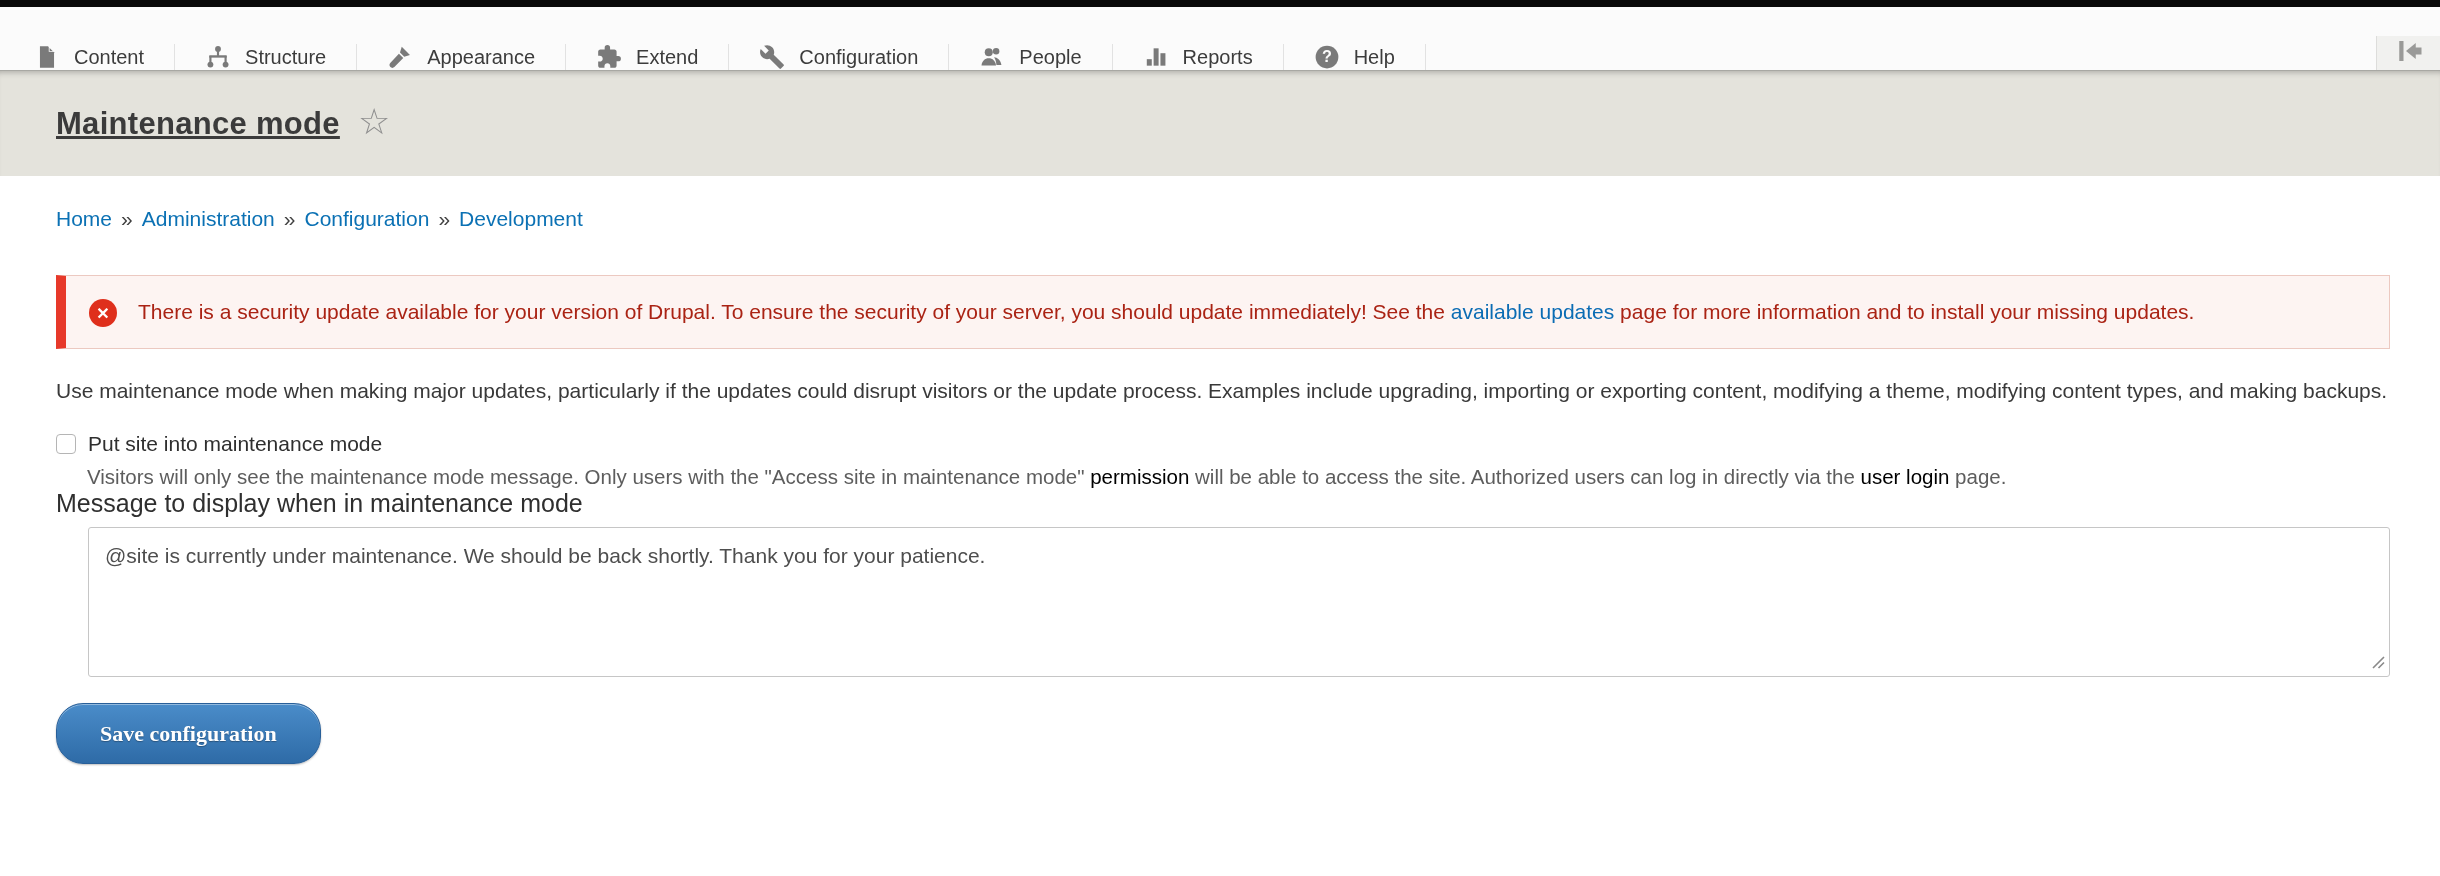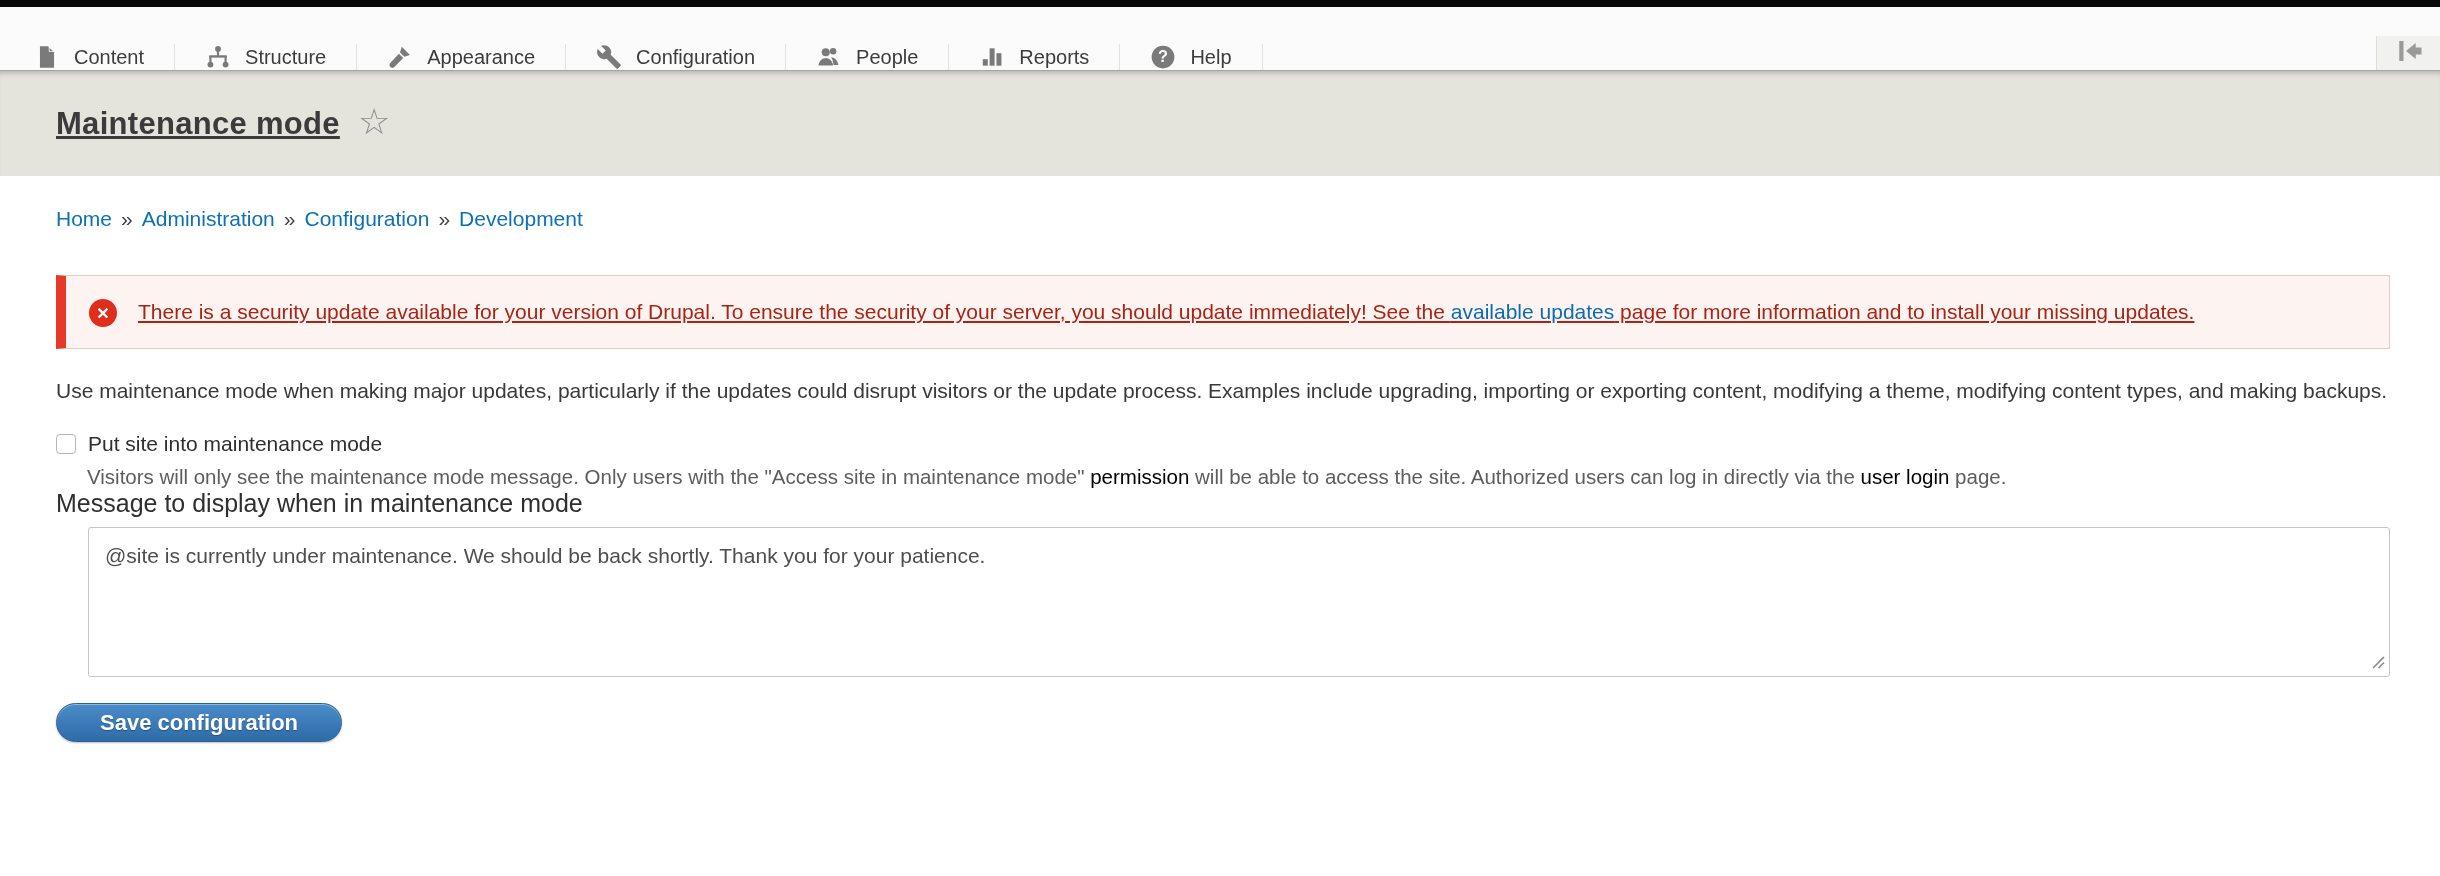--- a/index.html
+++ b/index.html
@@ -35,45 +35,45 @@
   .breadcrumb { margin-top:31px; font-size:21px; }
   .breadcrumb a { color:#0b71b4; text-decoration:none; cursor:pointer; }
   .breadcrumb .sep { color:#404040; margin:0 9px; }
 
   .error-box { margin-top:44px; background:#fdf4f2; border:1px solid #ecc9c1;
     border-left:10px solid #e7392a; display:flex; align-items:flex-start;
     padding:19px 40px 19px 0; }
   .err-icon { flex:0 0 auto; width:28px; height:28px; border-radius:50%;
     background:#df2f1c; color:#fff; display:flex; align-items:center; justify-content:center;
     font-size:16px; font-weight:bold; margin:4px 21px 0 23px; }
-  .error-text { font-size:21px; line-height:34px; color:#aa2314;text-decoration:underline; }
+  .error-text { font-size:21px; line-height:34px; color:#aa2314; }
   .error-text a { color:#0b6cb4; text-decoration:none; cursor:pointer; }
 
   .intro { margin-top:25px; font-size:21px; line-height:33px; color:#393939; }
 
   .checkbox-row { margin-top:25px; display:flex; align-items:center; gap:12px; }
   .checkbox-row input { appearance:none; -webkit-appearance:none; width:20px; height:20px;
     border:1px solid #b5b5b5; border-radius:4px; background:#fff; cursor:pointer; }
   .checkbox-row label { font-size:21px; color:#2f2f2f; cursor:pointer; }
 
   .checkbox-desc { margin-top:9px; margin-left:31px; font-size:20.5px; color:#5d5d5d; }
   .checkbox-desc a { color:#000000; text-decoration:none; cursor:pointer; }
 
   .field-label { display:block; font-size:25px; font-weight:normal; color:#2f2f2f; }
 
   .textarea-wrap { position:relative; margin-top:9px;padding-left:32px; }
   .textarea-wrap textarea { width:100%; height:150px; border:1px solid #c6c6c6; border-radius:3px;
     background:#fff; resize:none; padding:13px 16px; font-family:"Liberation Sans", sans-serif;
     font-size:21px; color:#4e4e4e; line-height:30px; outline:none; }
   .resize-handle { position:absolute; right:4px; bottom:7px; cursor:nwse-resize; }
 
-  .save-btn { margin-top:22px; height:39px; padding:0 43px; border-radius:27px;
+  .save-btn { margin-top:22px; height:61px; padding:0 43px; border-radius:27px;
     background:linear-gradient(#4a8cc9, #2e6ba7); border:1px solid #285f99;
     box-shadow:inset 0 1px 0 rgba(255,255,255,.4), 0 1px 2px rgba(0,0,0,.25);
-    color:#fff; font-family:Liberation Sans, sans-serif; font-size:22px; font-weight:bold;
+    color:#fff; font-family:Liberation Serif, serif; font-size:22px; font-weight:bold;
     text-shadow:0 1px 1px rgba(0,0,0,.3); cursor:pointer; }
 </style>
 </head>
 <body>
 
 <div class="top-strip"></div>
 
 <nav class="toolbar">
   <div class="toolbar-items">
 
@@ -106,20 +106,28 @@
     <a class="tb-item">
       <span class="tb-icon">
         <svg viewBox="0 0 24 24" fill="#7a7a7a">
             <path d="M13.6 2.6l7.6 7.6-5.3 1.6-3.9-3.9z"></path>
             <path d="M11 8.9l4 4-8.2 8.4c-1 1-2.7 1-3.7 0s-1.1-2.7-.1-3.7z"></path>
           </svg>
       </span>
       <span>Appearance</span>
     </a>
 
+    <a class="tb-item">
+      <span class="tb-icon">
+        <svg viewBox="0 0 24 24" fill="#7a7a7a">
+            <path d="M20.5 11H19V7c0-1.1-.9-2-2-2h-4V3.5a2.5 2.5 0 0 0-5 0V5H4c-1.1 0-2 .9-2 2v3.8h1.5c1.5 0 2.7 1.2 2.7 2.7S5 16.2 3.5 16.2H2V20c0 1.1.9 2 2 2h3.8v-1.5c0-1.5 1.2-2.7 2.7-2.7s2.7 1.2 2.7 2.7V22H17c1.1 0 2-.9 2-2v-4h1.5a2.5 2.5 0 0 0 0-5z"></path>
+          </svg>
+      </span>
+      <span>Extend</span>
+    </a>
 
     <a class="tb-item">
       <span class="tb-icon">
         <svg viewBox="0 0 24 24" fill="#7a7a7a">
             <path d="M22.7 19l-9.1-9.1c.9-2.3.4-5-1.5-6.9-2-2-5-2.4-7.4-1.3L9 6 6 9 1.6 4.7C.4 7.1.9 10.1 2.9 12.1c1.9 1.9 4.6 2.4 6.9 1.5l9.1 9.1c.4.4 1 .4 1.4 0l2.3-2.3c.5-.4.5-1.1.1-1.4z"></path>
           </svg>
       </span>
       <span>Configuration</span>
     </a>
 

